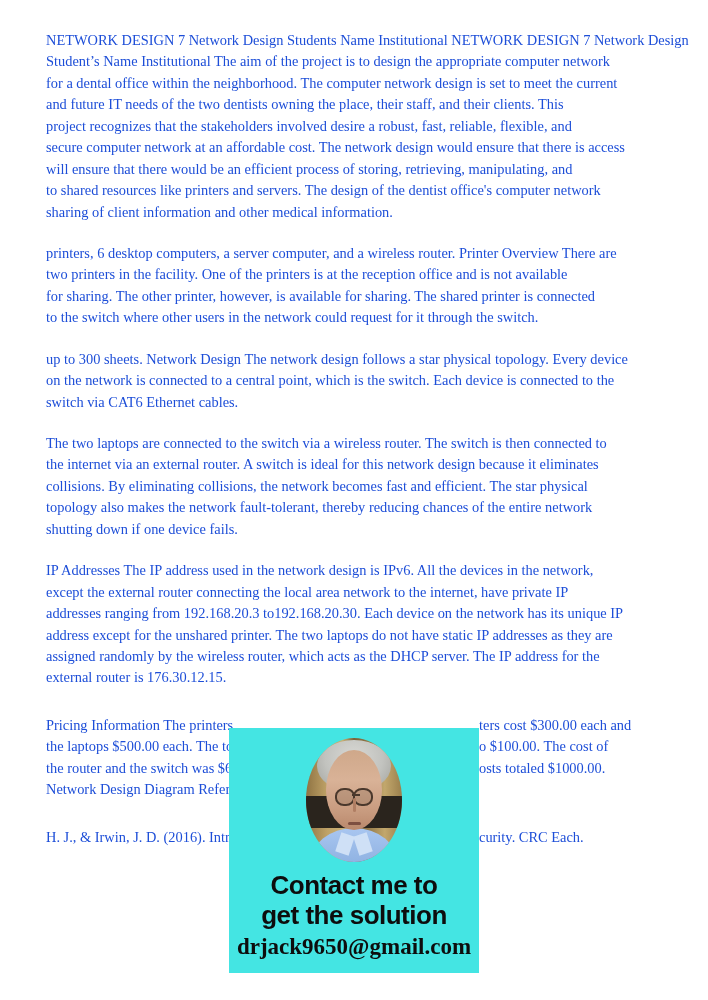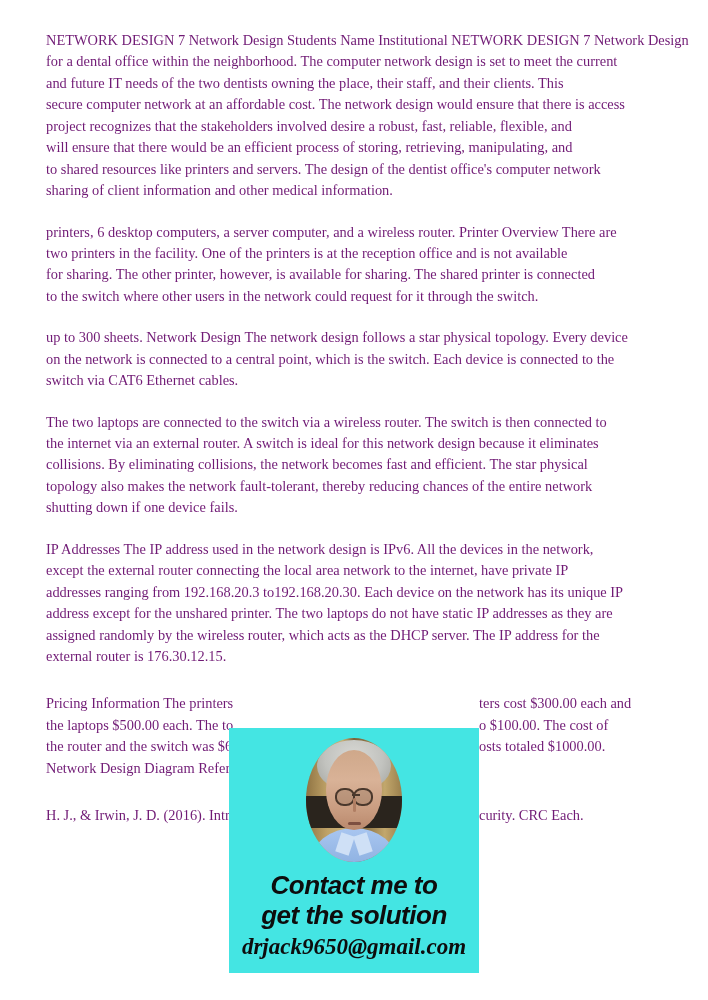--- a/index.html
+++ b/index.html
@@ -4,33 +4,33 @@
 <style>
   html,body{margin:0;padding:0;}
   body{
     width:708px;height:1000px;position:relative;overflow:hidden;
     background:#ffffff;
     font-family:"Liberation Serif","DejaVu Serif",serif;
   }
   
   .doc-text{
     position:absolute;left:46px;top:30px;width:650px;
-    font-size:14.4px;line-height:21.45px;color:#701a75;
+    font-size:14.4px;line-height:21.45px;color:#1d4ed8;
   }
   .paragraph{margin-bottom:20px;}
   .paragraph.p4{margin-bottom:26px;}
   .paragraph.p5{margin-bottom:19px;}
   .paragraph:last-child{margin-bottom:0;margin-top:26px;}
   .line{white-space:nowrap;height:21.45px;}
   .line.split{position:relative;}
   .frag-right{position:absolute;left:433px;top:0;white-space:nowrap;}
   
   .promo{
     position:absolute;left:229px;top:728px;width:250px;height:245px;
-    z-index:5;display:flex;flex-direction:column;align-items:center;font-style:italic;
+    z-index:5;display:flex;flex-direction:column;align-items:center;
   }
   .portrait{
     position:relative;width:96px;height:124px;margin-top:10px;
     border-radius:50%;overflow:hidden;flex:none;
     background:linear-gradient(90deg,#8f7343 0%,#bfa267 22%,#c9b075 38%,#7a6339 50%,#8d7446 62%,#c2a76c 82%,#9a7f4c 100%);
   }
   .portrait .band{position:absolute;left:0;right:0;top:58px;height:32px;background:#2a241d;}
   .portrait .hair{
     position:absolute;left:50%;transform:translateX(-50%);top:2px;
     width:74px;height:52px;border-radius:50%;
@@ -70,24 +70,25 @@
     font-family:"Liberation Serif","DejaVu Serif",serif;
     font-weight:700;font-size:23px;line-height:30px;
   }
 </style>
 </head>
 <body>
 
 <div class="doc-text">
     <div class="paragraph p0">
       <div class="line">NETWORK DESIGN 7 Network Design Students Name Institutional NETWORK DESIGN 7 Network Design</div>
+      <div class="line">Student’s Name Institutional The aim of the project is to design the appropriate computer network</div>
       <div class="line">for a dental office within the neighborhood. The computer network design is set to meet the current</div>
       <div class="line">and future IT needs of the two dentists owning the place, their staff, and their clients. This</div>
+      <div class="line">project recognizes that the stakeholders involved desire a robust, fast, reliable, flexible, and</div>
       <div class="line">secure computer network at an affordable cost. The network design would ensure that there is access</div>
-      <div class="line">project recognizes that the stakeholders involved desire a robust, fast, reliable, flexible, and</div>
       <div class="line">will ensure that there would be an efficient process of storing, retrieving, manipulating, and</div>
       <div class="line">to shared resources like printers and servers. The design of the dentist office's computer network</div>
       <div class="line">sharing of client information and other medical information.</div>
     </div>
     <div class="paragraph p1">
       <div class="line">printers, 6 desktop computers, a server computer, and a wireless router. Printer Overview There are</div>
       <div class="line">two printers in the facility. One of the printers is at the reception office and is not available</div>
       <div class="line">for sharing. The other printer, however, is available for sharing. The shared printer is connected</div>
       <div class="line">to the switch where other users in the network could request for it through the switch.</div>
     </div>

